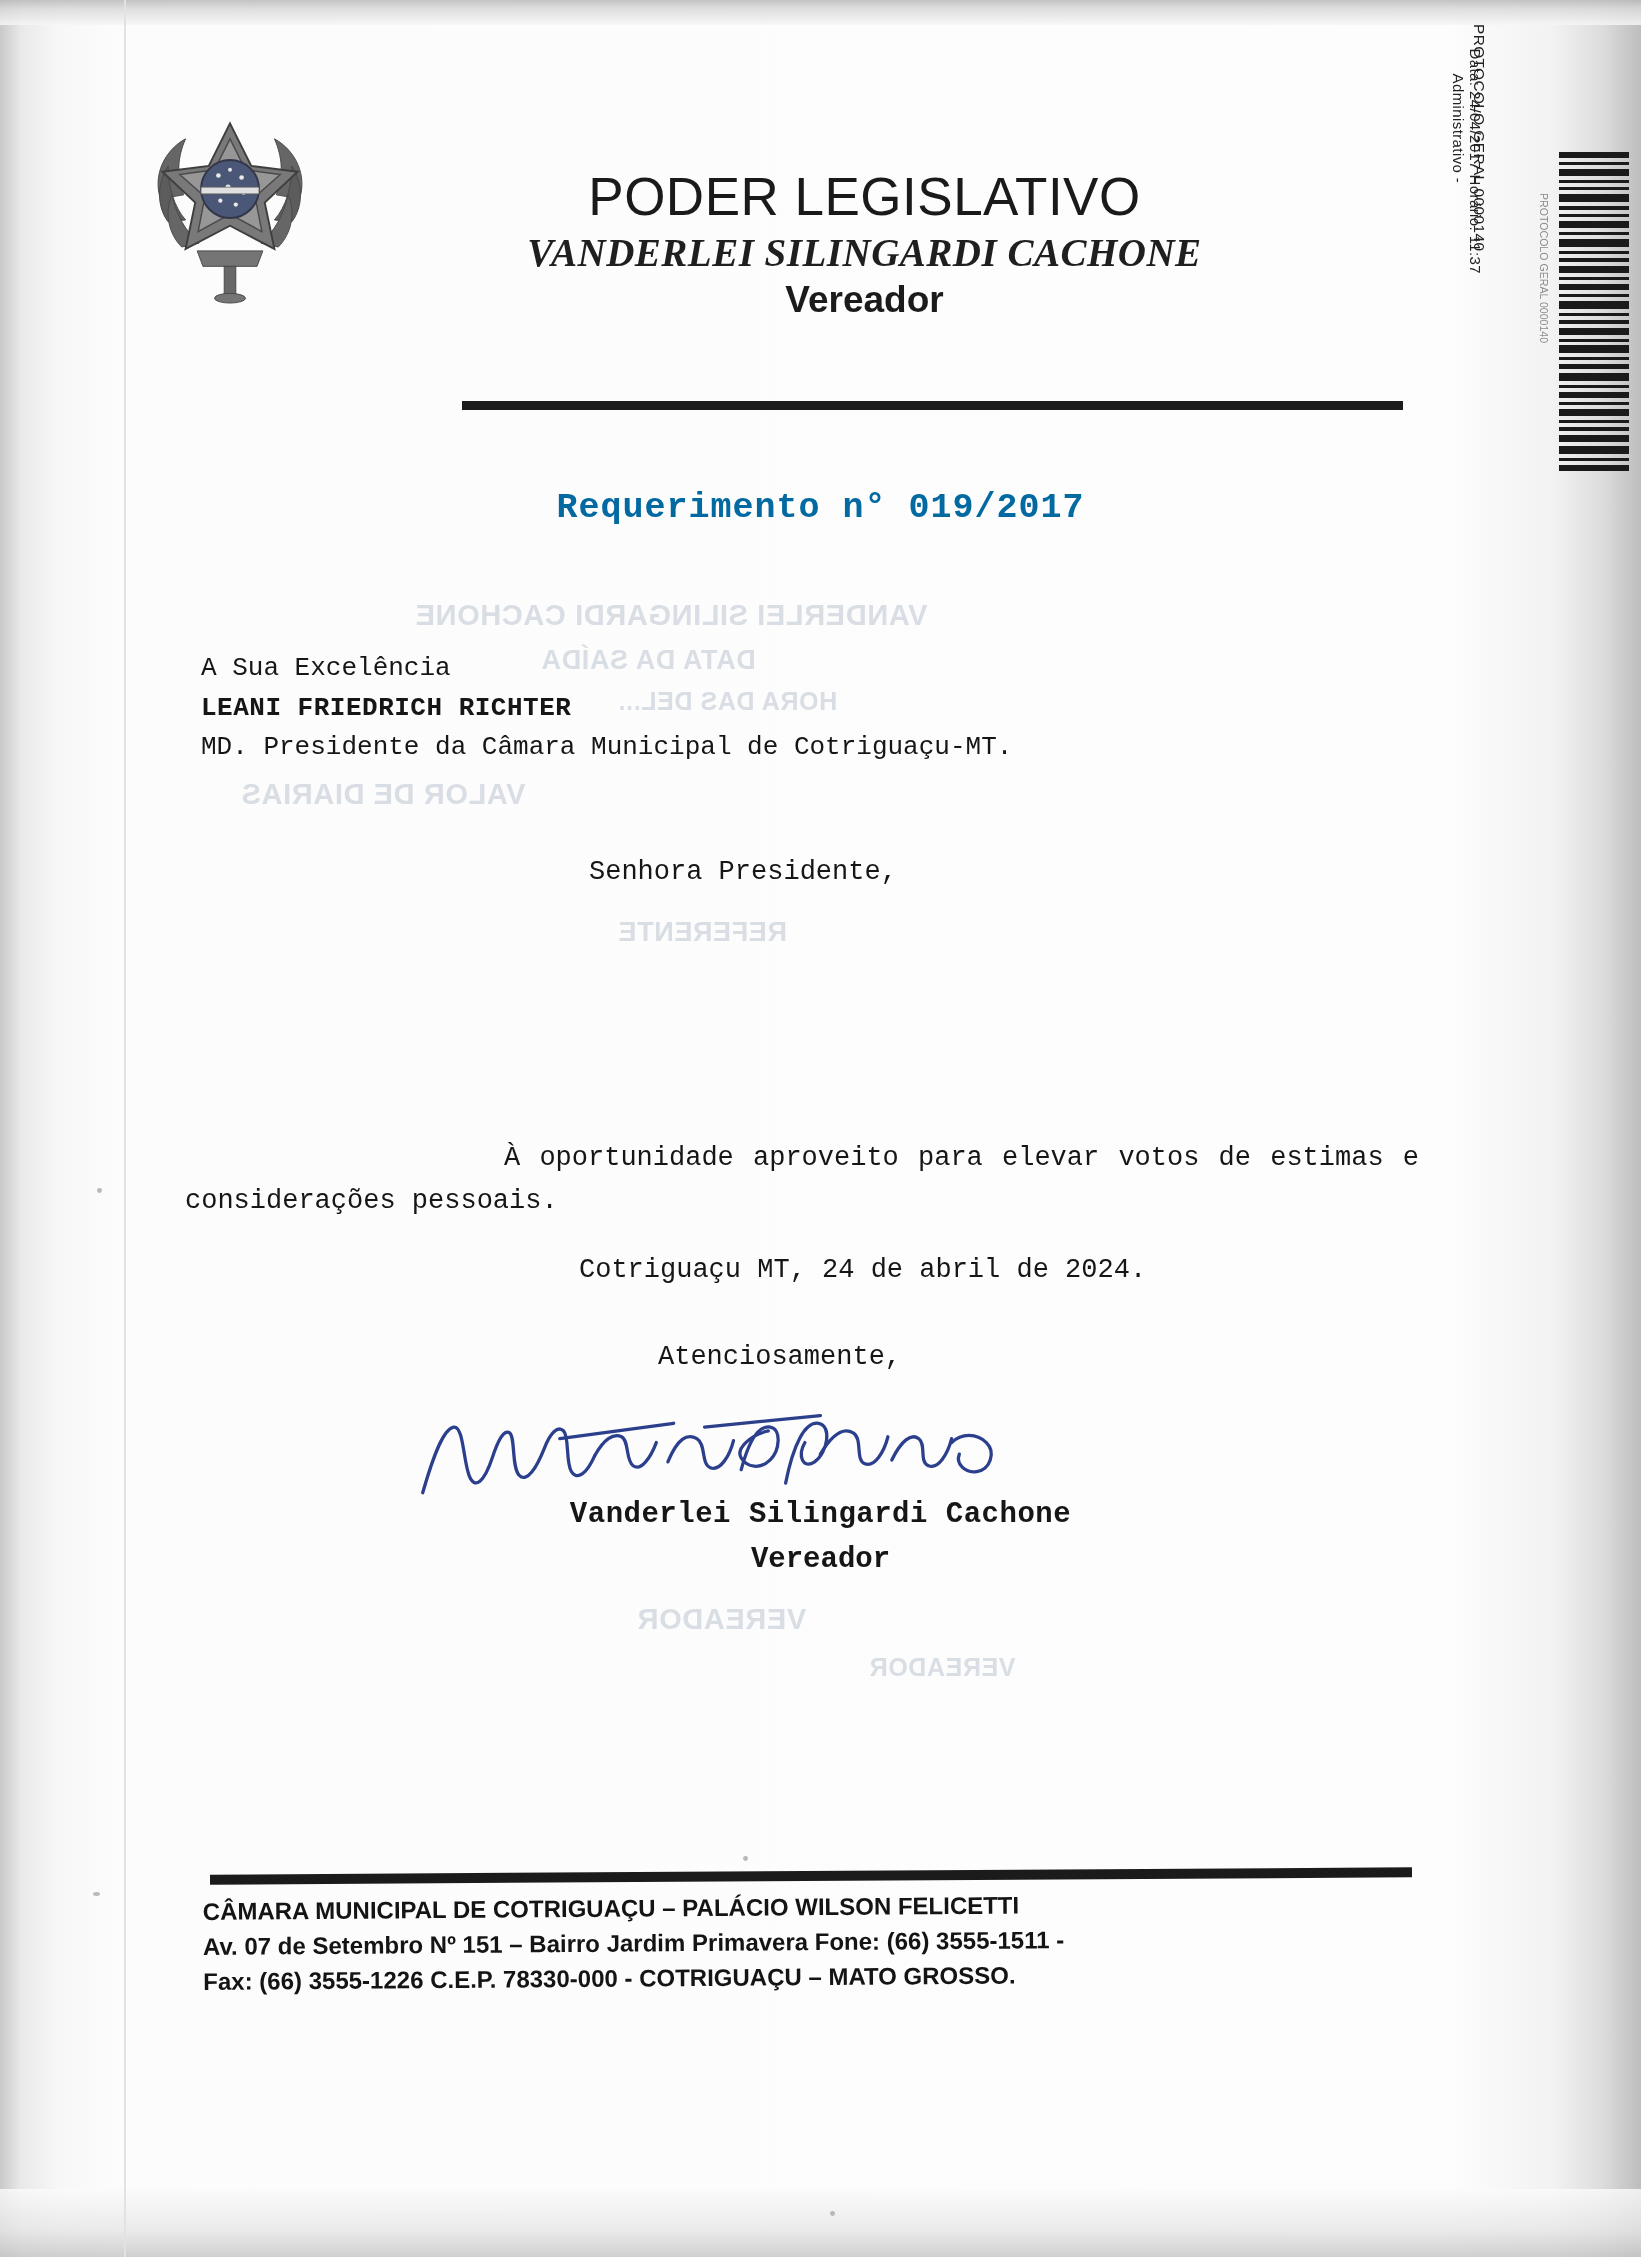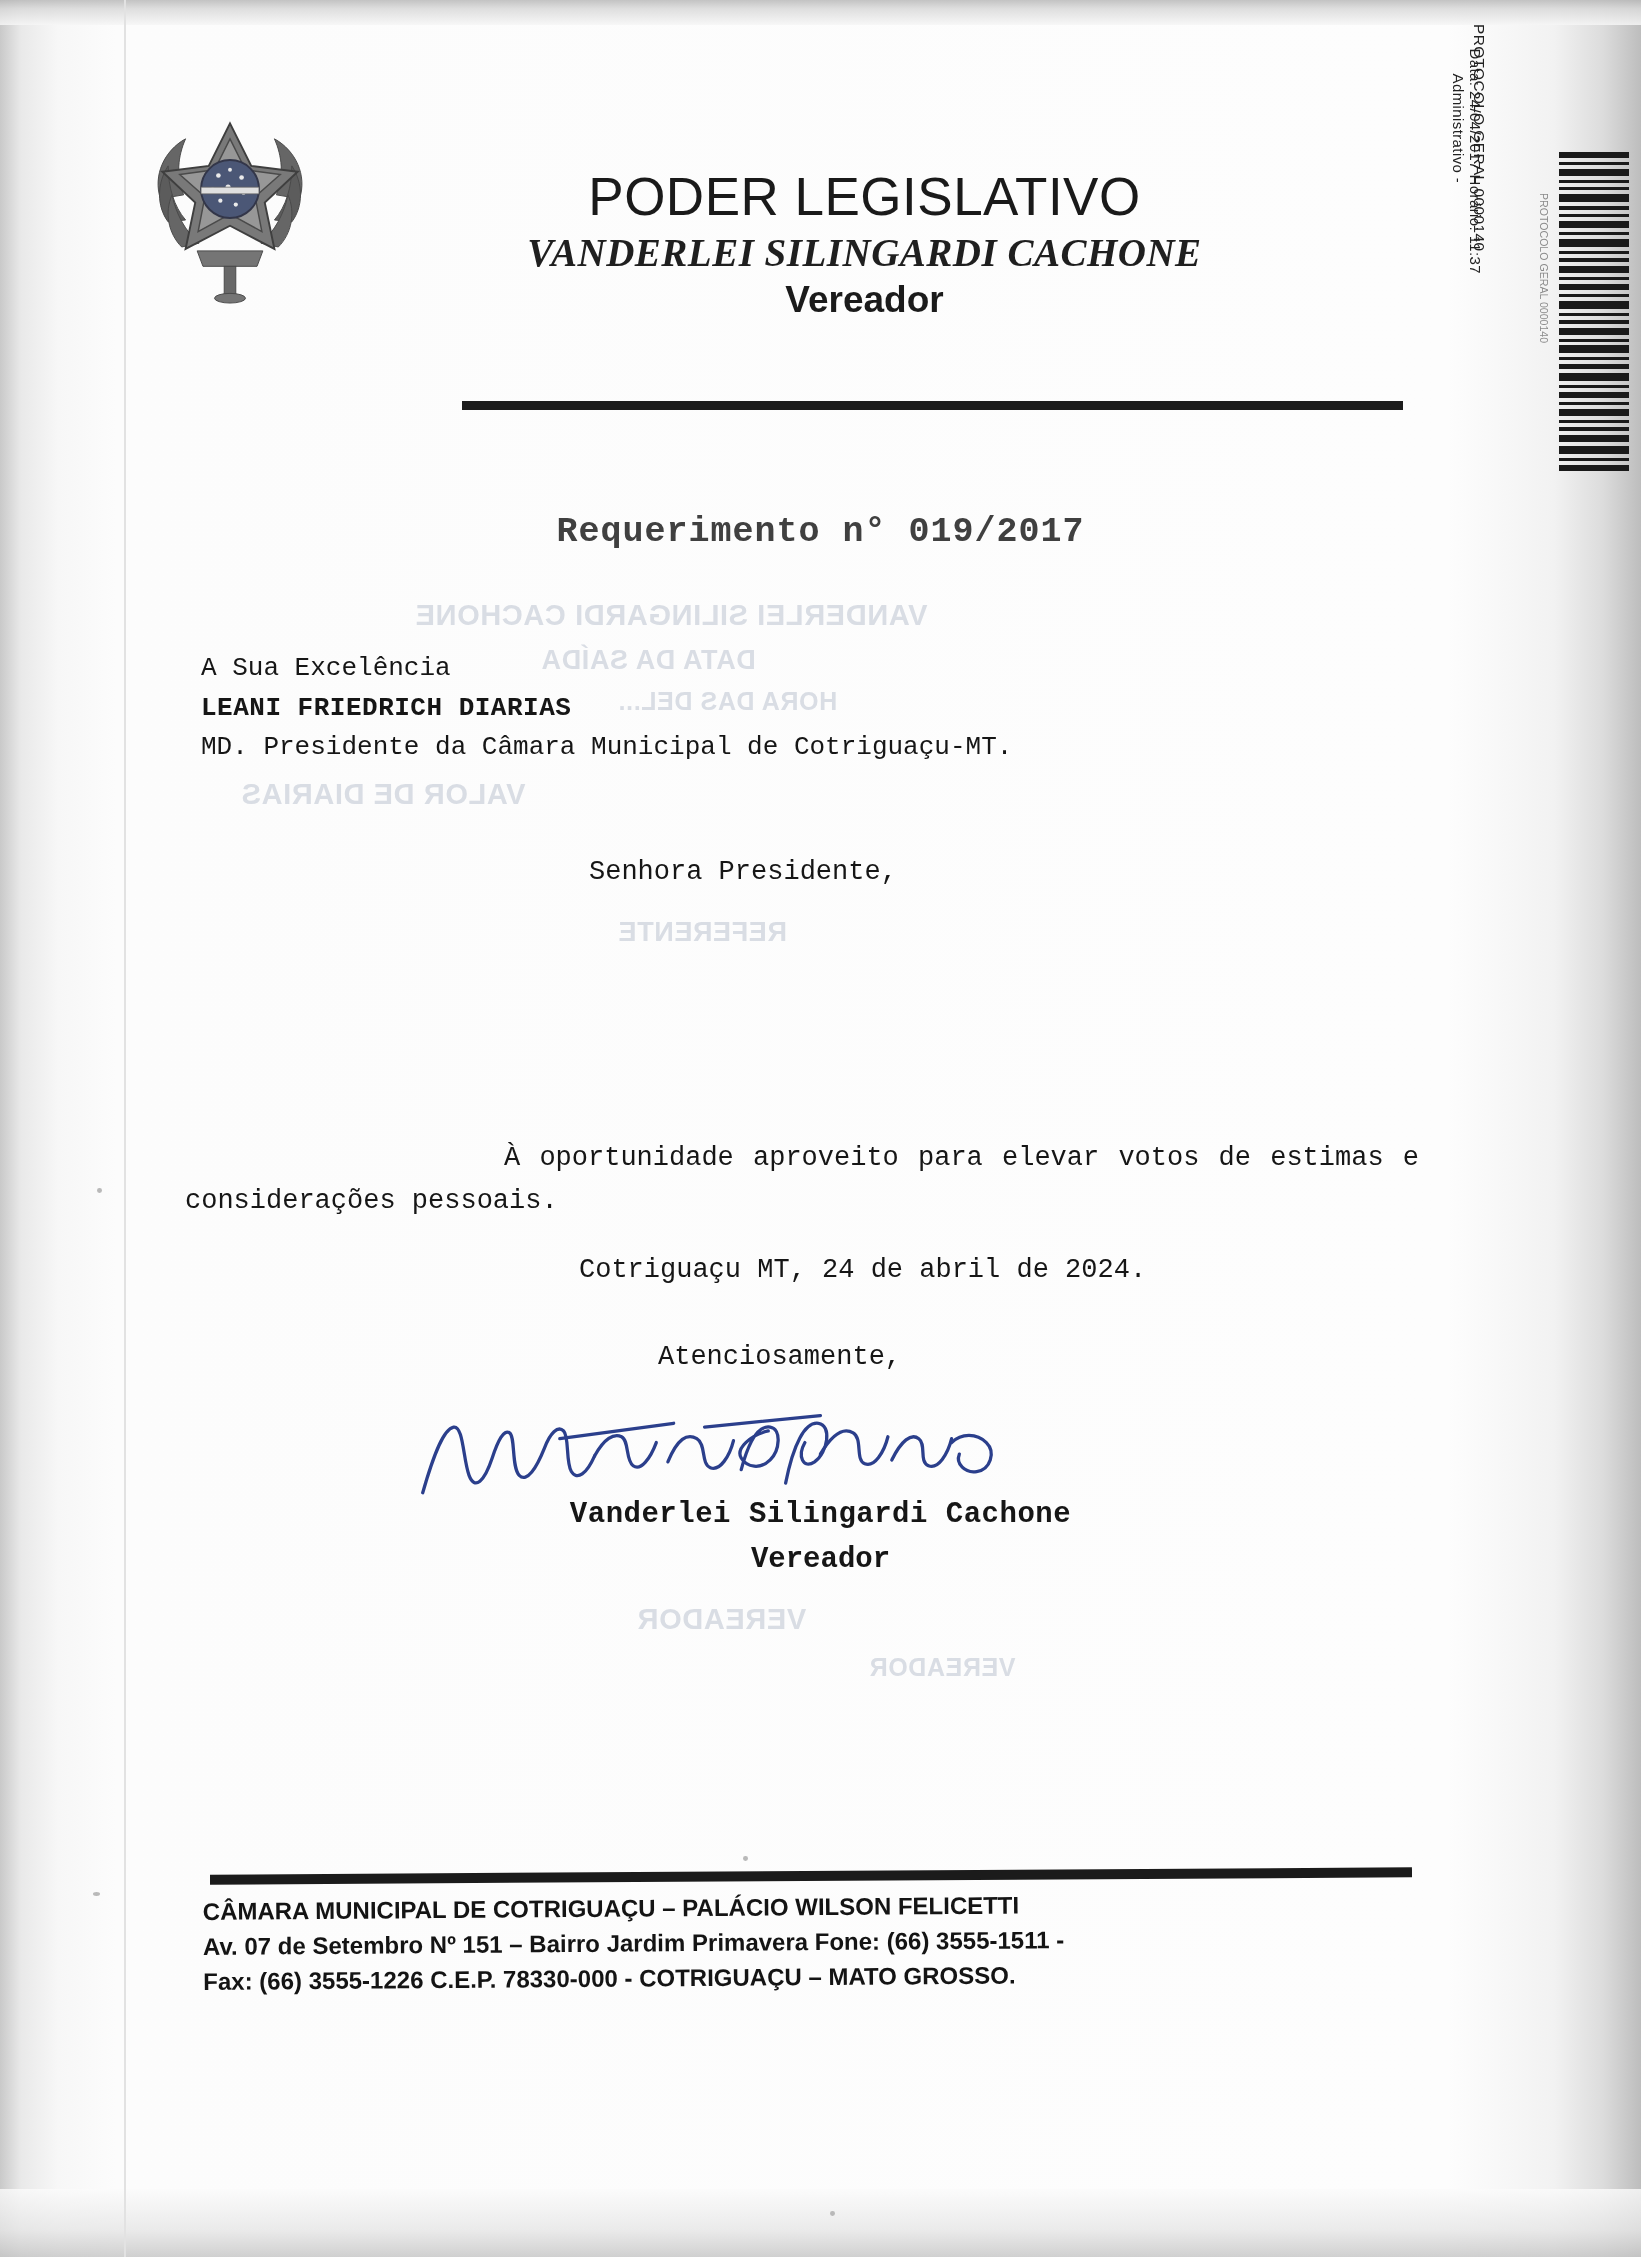--- a/index.html
+++ b/index.html
@@ -142,22 +142,21 @@
   
   .doc-number {
     position: absolute;
     left: 0; top: 488px;
     width: 1641px;
     text-align: center;
     font-family: "Liberation Mono", monospace;
     font-size: 35px;
     font-weight: bold;
     letter-spacing: 1px;
-    color: #404040;
-    margin-top: 24px;
+    color: #0369a1;
   }
   .mono {
     font-family: "Liberation Mono", monospace;
     color: #161616;
   }
   .addr {
     position: absolute;
     left: 201px;
     top: 649px;
     width: 1207px;
@@ -379,21 +378,21 @@
         <i style="height:2.9px"></i>
         <i style="height:5.8px"></i>
     </div>
     <div class="barcode-label">PROTOCOLO GERAL 0000140</div>
   </div>
 
   <div class="doc-number">Requerimento n° 019/2017</div>
 
   <div class="addr mono">
     <div>A Sua Excelência</div>
-    <div class="bold">LEANI  FRIEDRICH  DIARIAS</div>
+    <div class="bold">LEANI  FRIEDRICH  RICHTER</div>
     <div>MD. Presidente da Câmara Municipal de Cotriguaçu-MT.</div>
   </div>
 
   <div class="salut mono">Senhora Presidente,</div>
 
   <div class="para2 mono">
     <span class="indent"></span><span>À oportunidade aproveito para elevar votos de estimas e considerações pessoais.</span>
   </div>
 
   <div class="place-date mono">Cotriguaçu MT, 24 de abril de 2024.</div>

